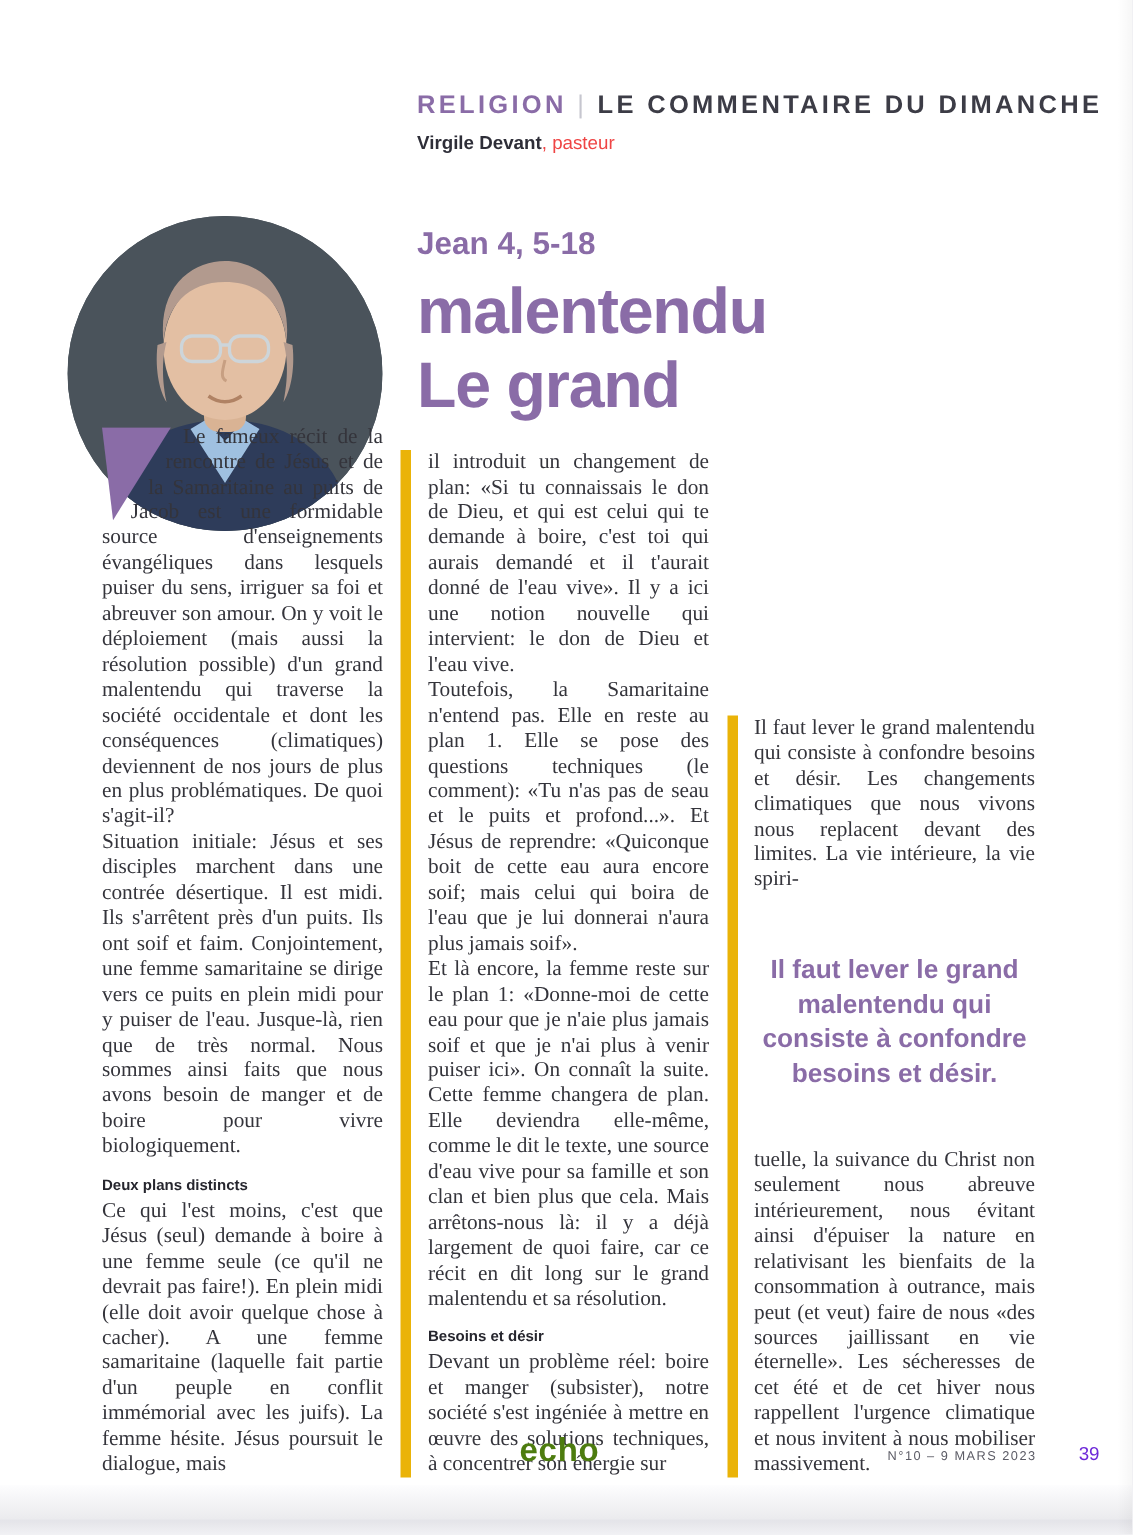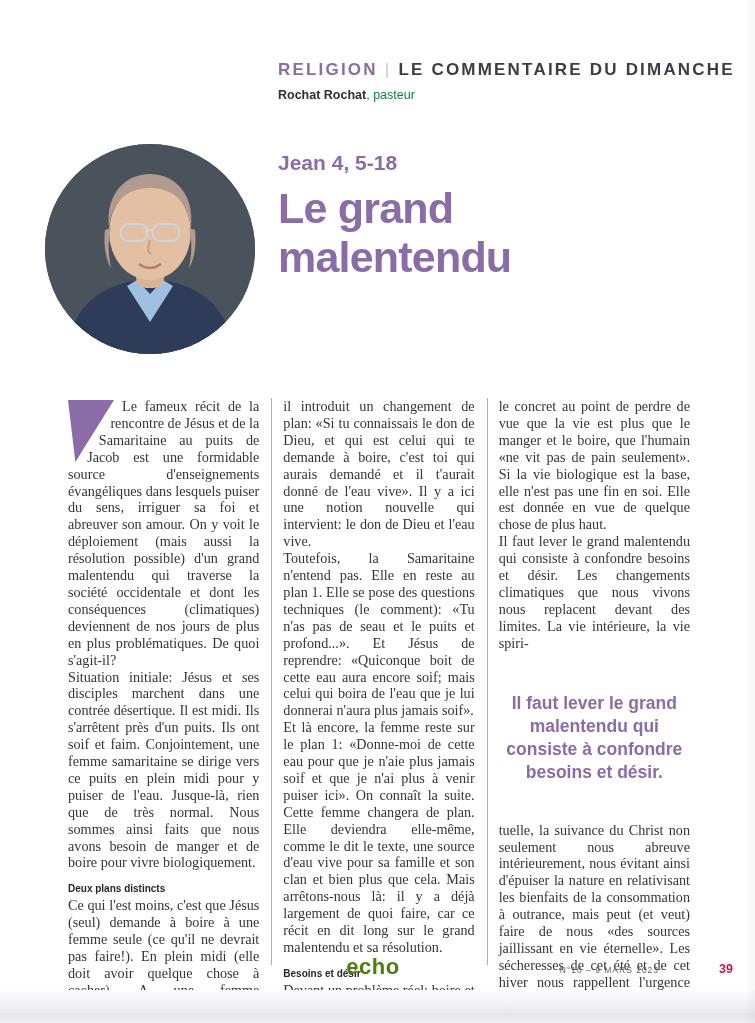--- a/index.html
+++ b/index.html
@@ -12,43 +12,44 @@
   
   .kicker {
     position:absolute; left:278px; top:60px;
     font-size:17px; font-weight:bold; letter-spacing:2.2px;
     color:#3c3c46; white-space:nowrap;
   }
   .kicker-section { color:#8a6ca7; }
   .kicker-sep { color:#c6c6cf; font-weight:normal; padding:0 7px; }
   .byline { position:absolute; left:278px; top:88px; font-size:12.5px; color:#2e2e38; }
   .byline-author { font-weight:bold; }
-  .byline-role { color:#15803d; }
+  .byline-role { color:#ef4444; }
 
   
   .portrait {
     position:absolute; left:45px; top:144px; width:210px; height:210px;
     border-radius:50%; overflow:hidden; background:#4a535b;
   }
   .portrait svg { display:block; }
 
   
   .ref   { position:absolute; left:278px; top:151px; font-size:21px; font-weight:bold; color:#8a6ca7; }
   .title { position:absolute; left:278px; top:184px; font-size:43px; line-height:49px;
            font-weight:bold; color:#8a6ca7; letter-spacing:-0.8px; }
   .lede  { position:absolute; left:278px; top:299px; width:450px;
            font-size:18px; line-height:25.5px; font-weight:bold; color:#8a6ca7; }
 
   
   .body {
-    position:absolute; left:68px; top:398px; width:622px; height:567px;
+    position:absolute; left:68px; top:418px; width:622px; height:567px;
     display:flex;
+    align-items:flex-end;
   }
   .col { flex:1; min-width:0; }
-  .col + .col { border-left:1px solid #eab308; margin-left:12px; padding-left:11px; }
+  .col + .col { border-left:7px solid #eab308; margin-left:12px; padding-left:11px; }
   .col p {
     font-family:"Liberation Serif", serif; font-size:14.2px; line-height:16.9px;
     color:#34343b; text-align:justify;
     -webkit-hyphens:auto; hyphens:auto;
   }
   .col h4 {
     font-family:"Liberation Sans", sans-serif; font-size:10px; font-weight:bold;
     color:#26262e; margin:12px 0 3px;
   }
   .dropcap-triangle {
@@ -65,21 +66,21 @@
 
   
   .footer-logo {
     position:absolute; left:278px; top:954px; width:190px; text-align:center;
     font-size:22px; font-weight:bold; color:#4d7c0f; letter-spacing:0.5px;
   }
   .folio {
     position:absolute; right:22px; top:962px; display:flex; align-items:baseline; gap:28px;
   }
   .folio-issue { font-size:8.5px; letter-spacing:1px; color:#5c5c66; }
-  .folio-page  { font-size:12.5px; font-weight:bold; color:#be185d;margin-left:32px; }
+  .folio-page  { font-size:12.5px; font-weight:normal; color:#6d28d9; }
 
   
   .page-bottom {
     position:absolute; left:0; right:0; top:990px; height:33px;
     background:linear-gradient(180deg, #fdfdfe 0%, #ebebee 68%, #e4e4e9 72%, #f1f1f4 100%);
   }
   .page-right {
     position:absolute; right:0; top:0; width:10px; height:100%;
     background:linear-gradient(90deg, rgba(0,0,0,0), rgba(0,0,0,0.035));
     pointer-events:none;
@@ -87,21 +88,21 @@
 </style>
 </head>
 <body>
 
 <div class="page">
 
   <div class="kicker">
     <span class="kicker-section">RELIGION</span><span class="kicker-sep">|</span><span class="kicker-title">LE COMMENTAIRE DU DIMANCHE</span>
   </div>
   <div class="byline">
-    <span class="byline-author">Rochat Rochat</span><span class="byline-role">, pasteur</span>
+    <span class="byline-author">Virgile Devant</span><span class="byline-role">, pasteur</span>
   </div>
 
   <div class="portrait">
     <svg width="210" height="210" viewBox="0 0 210 210">
       <rect x="0" y="0" width="210" height="210" fill="#4a535b"></rect>
 
       <path d="M20 210 C 28 152 70 136 105 136 C 140 136 182 152 190 210 Z" fill="#2e3c5a"></path>
 
       <path d="M82 142 L105 178 L128 142 L118 136 L105 150 L92 136 Z" fill="#9fc0e0"></path>
 
@@ -117,41 +118,40 @@
       <rect x="108" y="80" width="26" height="17" rx="7" fill="none" stroke="#cdd5da" stroke-width="2.2"></rect>
       <line x1="102" y1="86" x2="108" y2="86" stroke="#cdd5da" stroke-width="2.2"></line>
 
       <path d="M105 96 C 103 104 102 108 106 110" fill="none" stroke="#c79f82" stroke-width="2"></path>
       <path d="M94 120 C 101 125 109 125 116 120" fill="none" stroke="#b08264" stroke-width="2.4"></path>
     </svg>
   </div>
 
   <div class="ref">Jean 4, 5-18</div>
   <div class="title">
+    <div>malentendu</div>
     <div>Le grand</div>
-    <div>malentendu</div>
   </div>
 
   <div class="body">
     <div class="col">
       <div class="dropcap-triangle"></div>
       <p>Le fameux récit de la rencontre de Jésus et de la Samaritaine au puits de Jacob est une formidable source d'enseignements évangéliques dans lesquels puiser du sens, irriguer sa foi et abreuver son amour. On y voit le déploiement (mais aussi la résolution possible) d'un grand malentendu qui traverse la société occidentale et dont les conséquences (climatiques) deviennent de nos jours de plus en plus problématiques. De quoi s'agit-il?</p>
       <p>Situation initiale: Jésus et ses disciples marchent dans une contrée désertique. Il est midi. Ils s'arrêtent près d'un puits. Ils ont soif et faim. Conjointement, une femme samaritaine se dirige vers ce puits en plein midi pour y puiser de l'eau. Jusque-là, rien que de très normal. Nous sommes ainsi faits que nous avons besoin de manger et de boire pour vivre biologiquement.</p>
       <h4>Deux plans distincts</h4>
       <p>Ce qui l'est moins, c'est que Jésus (seul) demande à boire à une femme seule (ce qu'il ne devrait pas faire!). En plein midi (elle doit avoir quelque chose à cacher). A une femme samaritaine (laquelle fait partie d'un peuple en conflit immémorial avec les juifs). La femme hésite. Jésus poursuit le dialogue, mais</p>
     </div>
     <div class="col">
       <p>il introduit un changement de plan: «Si tu connaissais le don de Dieu, et qui est celui qui te demande à boire, c'est toi qui aurais demandé et il t'aurait donné de l'eau vive». Il y a ici une notion nouvelle qui intervient: le don de Dieu et l'eau vive.</p>
       <p>Toutefois, la Samaritaine n'entend pas. Elle en reste au plan 1. Elle se pose des questions techniques (le comment): «Tu n'as pas de seau et le puits et profond...». Et Jésus de reprendre: «Quiconque boit de cette eau aura encore soif; mais celui qui boira de l'eau que je lui donnerai n'aura plus jamais soif».</p>
       <p>Et là encore, la femme reste sur le plan 1: «Donne-moi de cette eau pour que je n'aie plus jamais soif et que je n'ai plus à venir puiser ici». On connaît la suite. Cette femme changera de plan. Elle deviendra elle-même, comme le dit le texte, une source d'eau vive pour sa famille et son clan et bien plus que cela. Mais arrêtons-nous là: il y a déjà largement de quoi faire, car ce récit en dit long sur le grand malentendu et sa résolution.</p>
       <h4>Besoins et désir</h4>
       <p>Devant un problème réel: boire et manger (subsister), notre société s'est ingéniée à mettre en œuvre des solutions techniques, à concentrer son énergie sur</p>
     </div>
     <div class="col">
-      <p>le concret au point de perdre de vue que la vie est plus que le manger et le boire, que l'humain «ne vit pas de pain seulement». Si la vie biologique est la base, elle n'est pas une fin en soi. Elle est donnée en vue de quelque chose de plus haut.</p>
       <p>Il faut lever le grand malentendu qui consiste à confondre besoins et désir. Les changements climatiques que nous vivons nous replacent devant des limites. La vie intérieure, la vie spiri-</p>
       <div class="pullquote">Il faut lever le grand malentendu qui consiste à confondre besoins et désir.</div>
       <p><span>tuelle, la suivance du Christ non seulement nous abreuve intérieurement, nous évitant ainsi d'épuiser la nature en relativisant les bienfaits de la consommation à outrance, mais peut (et veut) faire de nous «des sources jaillissant en vie éternelle». Les sécheresses de cet été et de cet hiver nous rappellent l'urgence climatique et nous invitent à nous mobiliser massivement.</span></p>
     </div>
   </div>
 
   <div class="footer-logo">echo</div>
   <div class="folio">
     <span class="folio-issue">N°10 – 9 MARS 2023</span>
     <span class="folio-page">39</span>

